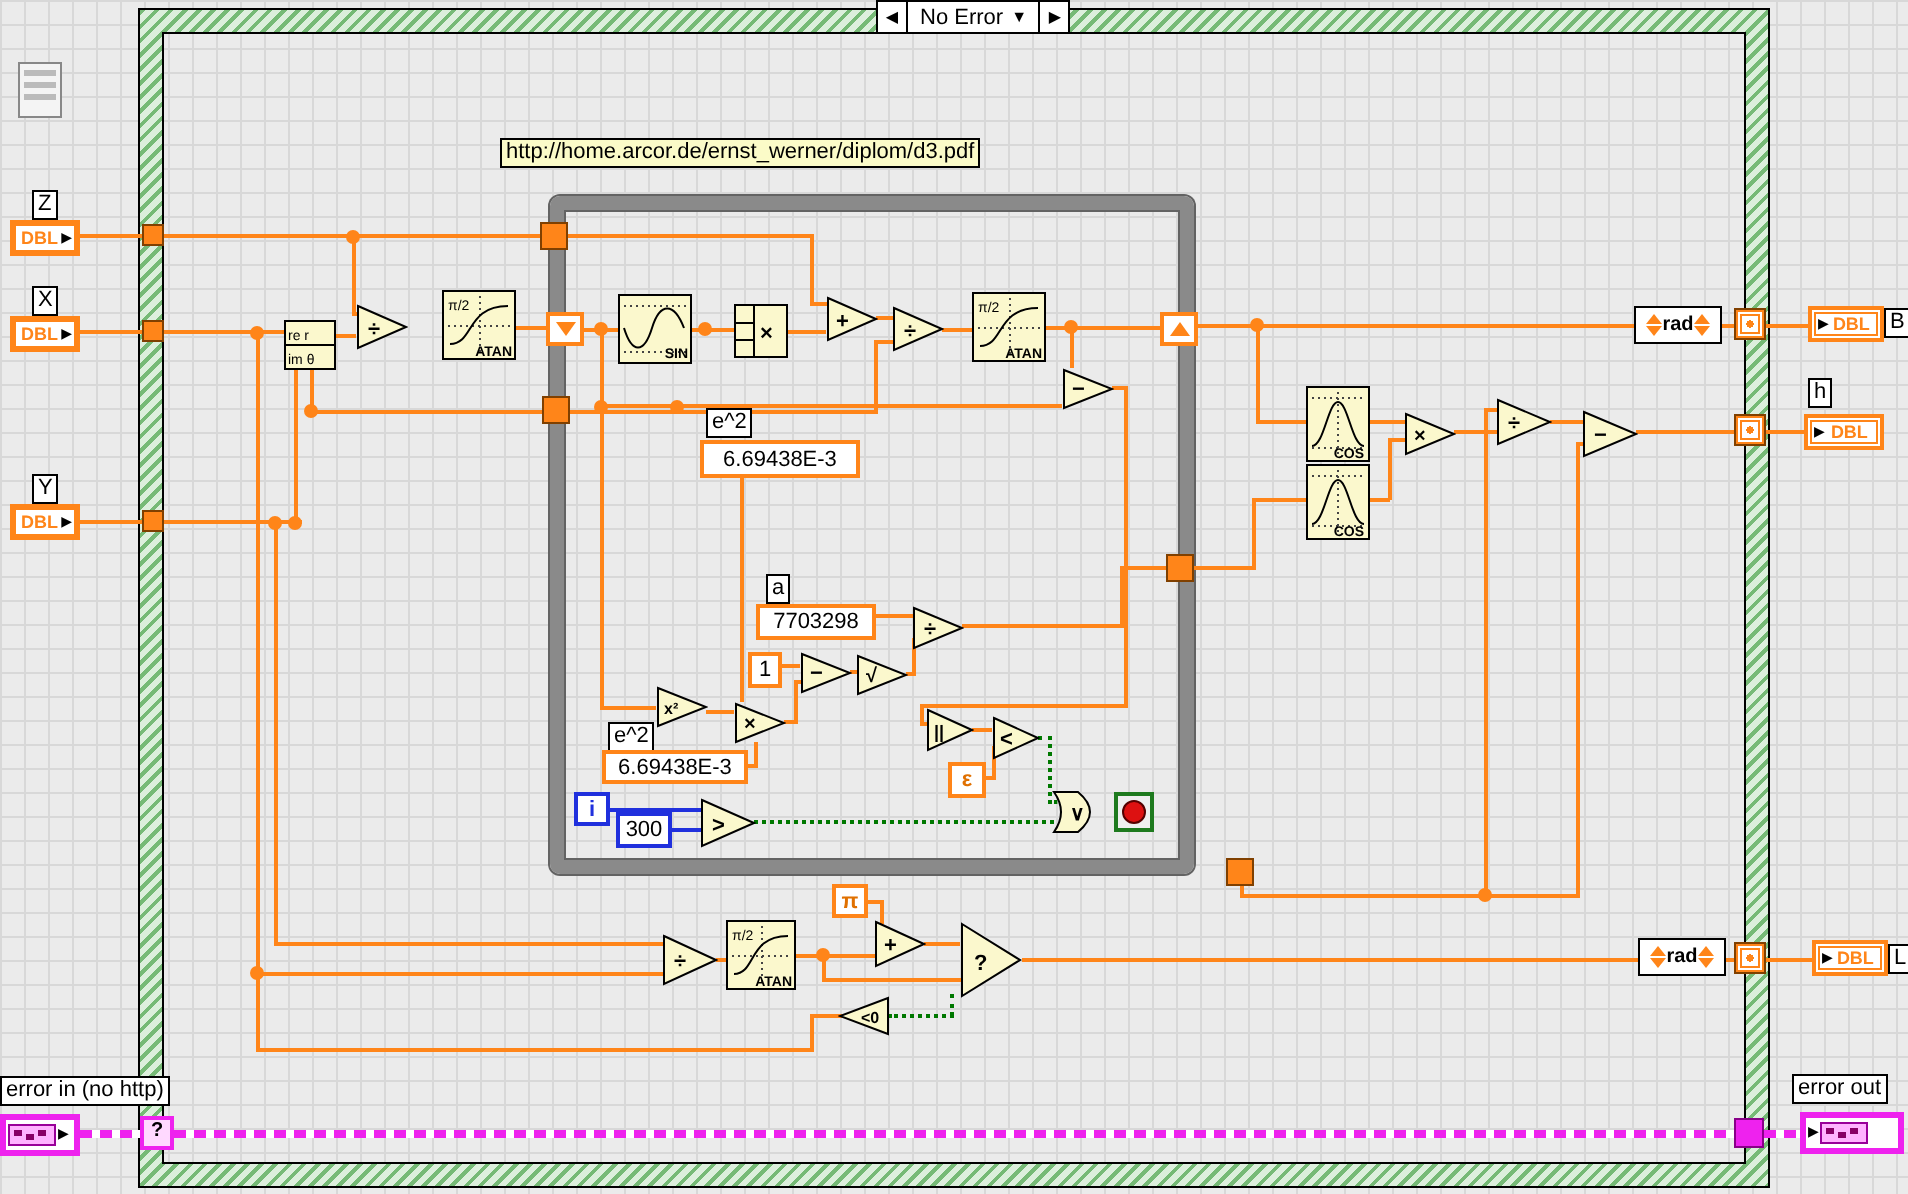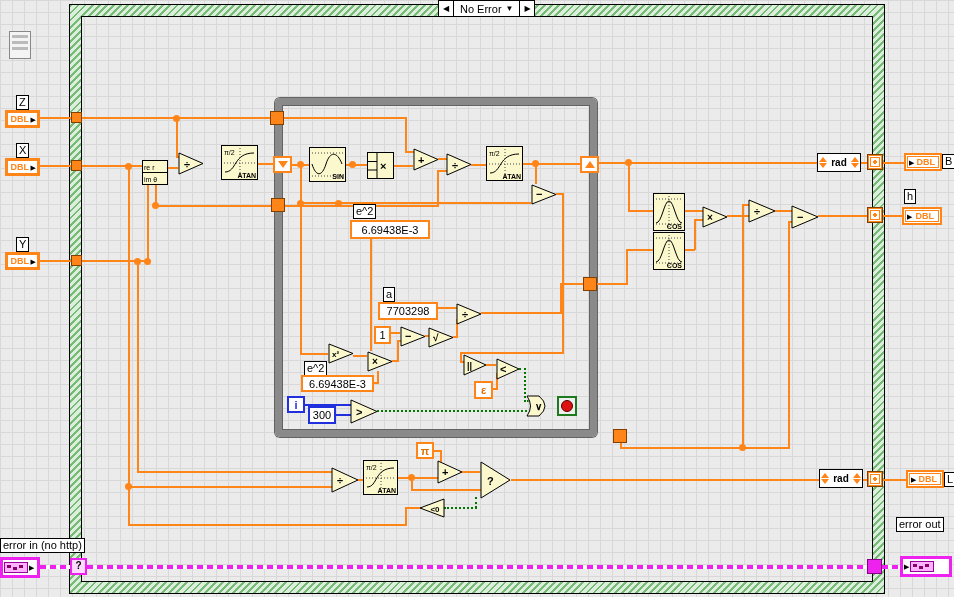--- a/index.html
+++ b/index.html
@@ -50,21 +50,21 @@
   .eicon i{position:absolute;width:4px;height:3px;background:#880066;}
   
   .node{position:absolute;z-index:7;}
   svg text{font-family:"Liberation Sans",sans-serif;}
   .stop{position:absolute;z-index:7;border:2px solid #1e7a1e;background:#efefef;display:flex;align-items:center;justify-content:center;box-sizing:border-box;}
   .stop i{width:10px;height:10px;border-radius:50%;background:#dd1111;border:1px solid #550000;}
   .sr{position:absolute;z-index:7;background:#fff;border:2px solid #ff8519;box-sizing:border-box;display:flex;align-items:center;justify-content:center;}
   .sr i{width:0;height:0;border-left:5px solid transparent;border-right:5px solid transparent;}
   .sr.dn i{border-top:7px solid #ff8519;}
   .sr.up i{border-bottom:7px solid #ff8519;}
-  .radbox{position:absolute;z-index:7;background:#fff;border:1px solid #000;display:flex;align-items:center;justify-content:space-between;box-sizing:border-box;padding:1px 1px;
+  .radbox{position:absolute;z-index:7;background:#fff;border:1px solid #000;display:flex;align-items:center;justify-content:center;box-sizing:border-box;padding:1px 1px;
     font:bold 10px "Liberation Sans",sans-serif;}
   .uarr{display:flex;flex-direction:column;gap:1px;}
   .uarr b{width:0;height:0;border-left:4px solid transparent;border-right:4px solid transparent;}
   .uarr b.t{border-bottom:5px solid #ff8519;}
   .uarr b.b{border-top:5px solid #ff8519;}
   .deco{position:absolute;z-index:7;background:#f4f4f4;border:1px solid #888;}
   .deco i{display:block;height:3px;margin:3px 2px;background:#bbb;}
   .selector{position:absolute;left:438px;top:0;height:17px;display:flex;z-index:8;font:11px "Liberation Sans",sans-serif;}
   .selector .btn{width:14px;background:#fff;border:1px solid #000;display:flex;align-items:center;justify-content:center;font-size:8px;}
   .selector .mid{background:#fff;border:1px solid #000;border-left:none;border-right:none;display:flex;align-items:center;gap:4px;padding:0 6px;}
@@ -80,20 +80,21 @@
 
   <div class="selector">
     <div class="btn">◀</div>
     <div class="mid">
       <span>No Error</span>
       <span class="caret">▼</span>
     </div>
     <div class="btn">▶</div>
   </div>
 
+  <div class="lbl ylbl" style="left:250px;top:69px;">http://home.arcor.de/ernst_werner/diplom/d3.pdf</div>
 
   <div class="deco" style="left:9px;top:31px;width:20px;height:26px;">
       <i></i>
       <i></i>
       <i></i>
     </div>
 
   <i class="w wh" style="left:40px;top:117px;width:31px"></i>
   <i class="w wh" style="left:82px;top:117px;width:188px"></i>
   <i class="w wh" style="left:284px;top:117px;width:121px"></i>
@@ -526,21 +527,21 @@
 
   <div class="lbl" style="left:0px;top:538px;max-width:103px;overflow:hidden">error in (no http)</div>
   <div class="eterm" style="left:0px;top:557px;width:40px;height:21px">
     <span class="eicon">
         <i style="left:2px;top:2px"></i>
         <i style="left:8px;top:4px"></i>
         <i style="left:14px;top:2px"></i>
       </span>
     <span class="arr">▶</span>
   </div>
-  <div class="lbl" style="left:896px;top:517px">error out</div>
+  <div class="lbl" style="left:896px;top:537px">error out</div>
   <div class="eterm" style="left:900px;top:556px;width:52px;height:21px">
     <span class="arr">▶</span>
     <span class="eicon">
         <i style="left:2px;top:2px"></i>
         <i style="left:8px;top:4px"></i>
         <i style="left:14px;top:2px"></i>
       </span>
   </div>
 
 </div>

